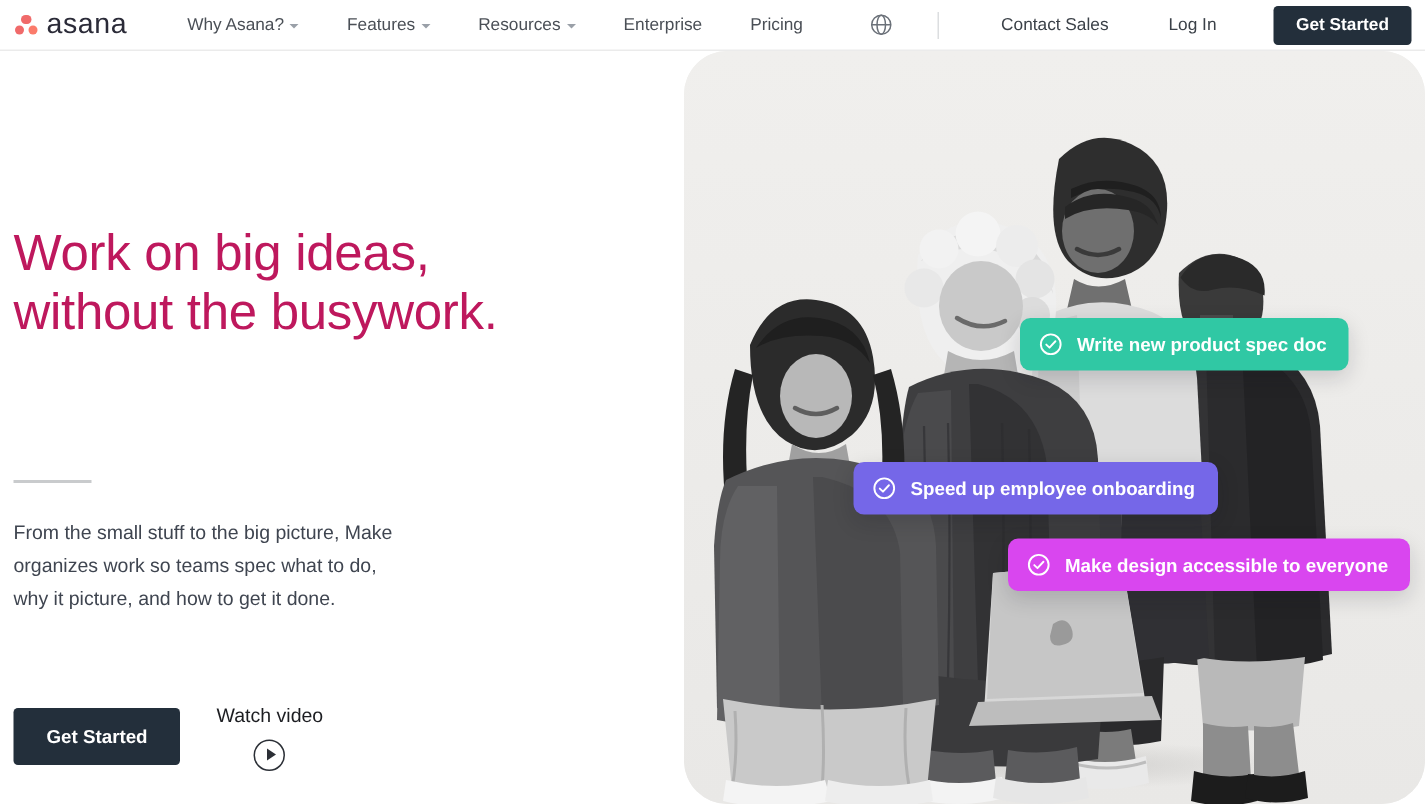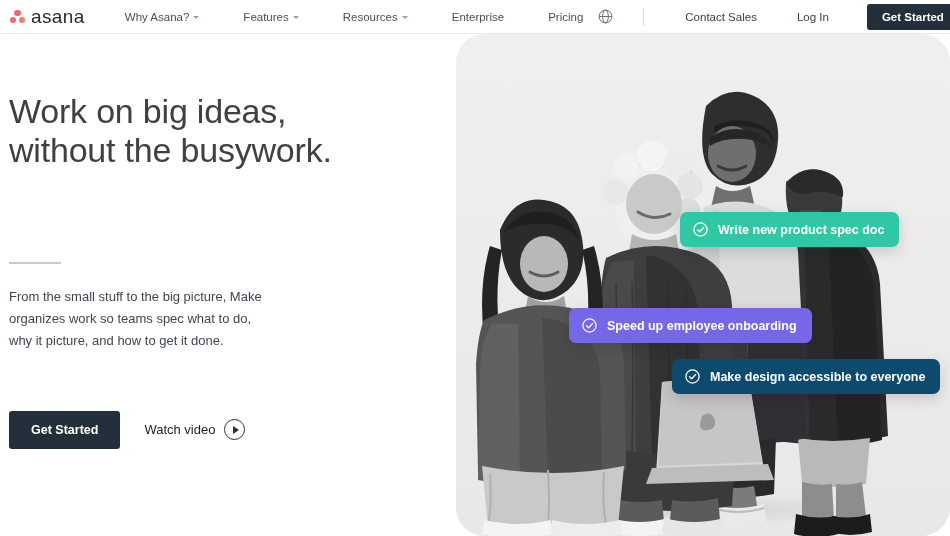--- a/index.html
+++ b/index.html
@@ -19,21 +19,21 @@
   .logo { display:flex; align-items:center; margin-left:9px; gap:5px; }
   .logo-dots { position:relative; width:17px; height:14px; }
   .logo-dots i { position:absolute; display:block; border-radius:50%; }
   .dot-top   { width:6.2px; height:6.2px; left:5.4px; top:0.4px;  background:#f06a6a; }
   .dot-left  { width:6.2px; height:6.2px; left:0.6px; top:7.2px;  background:#f06a6a; }
   .dot-right { width:6.2px; height:6.2px; left:10.2px;top:7.2px;  background:#fb7b6b; }
   .logo-word {
     font-size:19px; letter-spacing:.4px; color:#2b2b38;
     font-weight:400; line-height:1;
   }
-  .nav-links { display:flex; align-items:center; margin-left:26px; gap:16px; }
+  .nav-links { display:flex; align-items:center; margin-left:26px; gap:4px; }
   .nav-link {
     display:flex; align-items:center; gap:4px;
     font-size:11.5px; color:#4a4f56; padding:0 14px;
     cursor:pointer; white-space:nowrap;
   }
   .caret {
     width:0; height:0; border-left:3.2px solid transparent;
     border-right:3.2px solid transparent; border-top:3.6px solid #9aa0a8;
     margin-top:2px;
   }
@@ -50,37 +50,37 @@
     padding:7px 15px; border-radius:3px; margin-left:10px;
     cursor:pointer; white-space:nowrap;
   }
 
   
   .hero-left {
     position:absolute; left:0; top:34px; width:456px; height:502px;
     background:#fff; padding-left:9px;
   }
   .headline {
-    margin-top:58px; font-size:34px; line-height:1.14;
-    color:#404040; font-weight:400; letter-spacing:-.2px;
+    margin-top:116px; font-size:34px; line-height:1.14;
+    color:#be185d; font-weight:400; letter-spacing:-.2px;
   }
   .headline span { display:block; }
   .rule { width:52px; height:2px; background:#c9cbcd; margin-top:92px; }
   .subcopy {
     margin-top:22px; font-size:13px; line-height:1.72; color:#3f4550;
   }
   .subcopy span { display:block; }
   .cta-row { display:flex; align-items:center; margin-top:58px; gap:24px; }
   .cta-primary {
     background:#232f3b; color:#fff; font-size:12.5px; font-weight:700;
     padding:12px 22px; border-radius:3px; cursor:pointer;
   }
   .cta-video {
     display:flex; align-items:center; gap:9px; cursor:pointer;
-    font-size:13px; color:#1c1d21;
+    font-size:13px; color:#1c1d21;flex-direction:column;
   }
   .play-circle {
     width:21px; height:21px; border:1.4px solid #2b2f36; border-radius:50%;
     display:flex; align-items:center; justify-content:center;
   }
   .play-tri {
     width:0; height:0; border-top:4px solid transparent;
     border-bottom:4px solid transparent; border-left:6.5px solid #2b2f36;
     margin-left:2px;
   }
@@ -96,21 +96,21 @@
   
   .pill {
     position:absolute; display:flex; align-items:center; gap:9px;
     border-radius:7px; padding:9px 15px 9px 12px;
     color:#fff; font-size:12.5px; font-weight:700; white-space:nowrap;
     box-shadow:0 5px 14px rgba(20,20,30,.16); cursor:pointer; z-index:6;
   }
   .pill .chk { width:17px; height:17px; flex:0 0 17px; }
   .pill-1 { left:224px; top:178px; background:#30c8a4; }
   .pill-2 { left:113px; top:274px; background:#7567e8; }
-  .pill-3 { left:216px; top:325px; background:#0c4a6e; }
+  .pill-3 { left:216px; top:325px; background:#d946ef; }
 </style>
 </head>
 <body>
 
 <div class="page">
 
   <div class="nav">
 
     <div class="logo">
       <span class="logo-dots">

